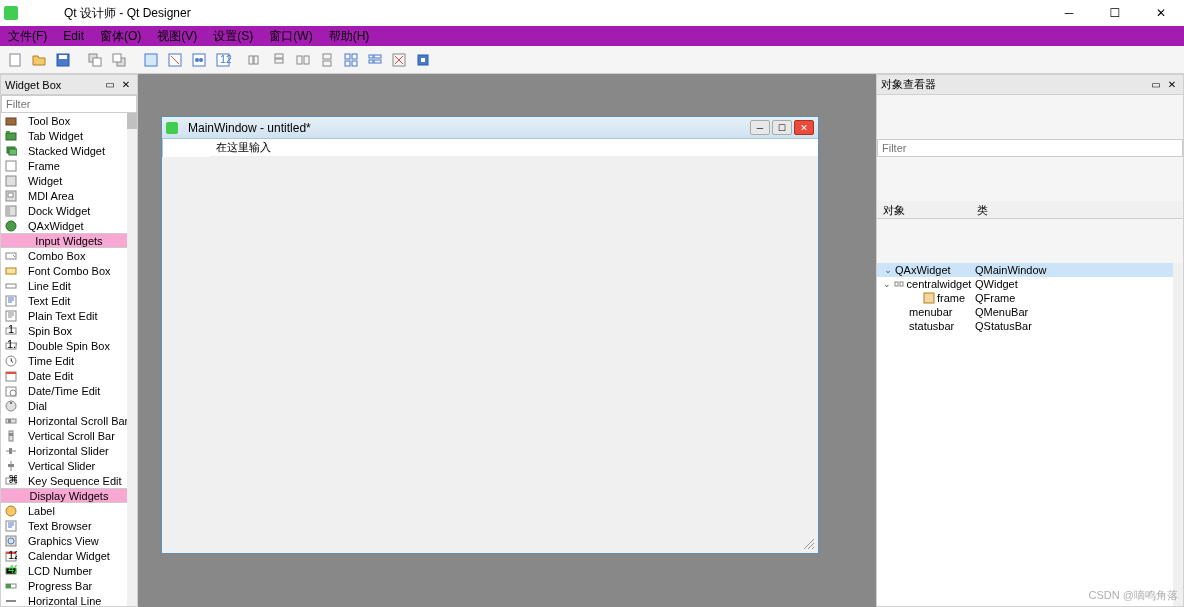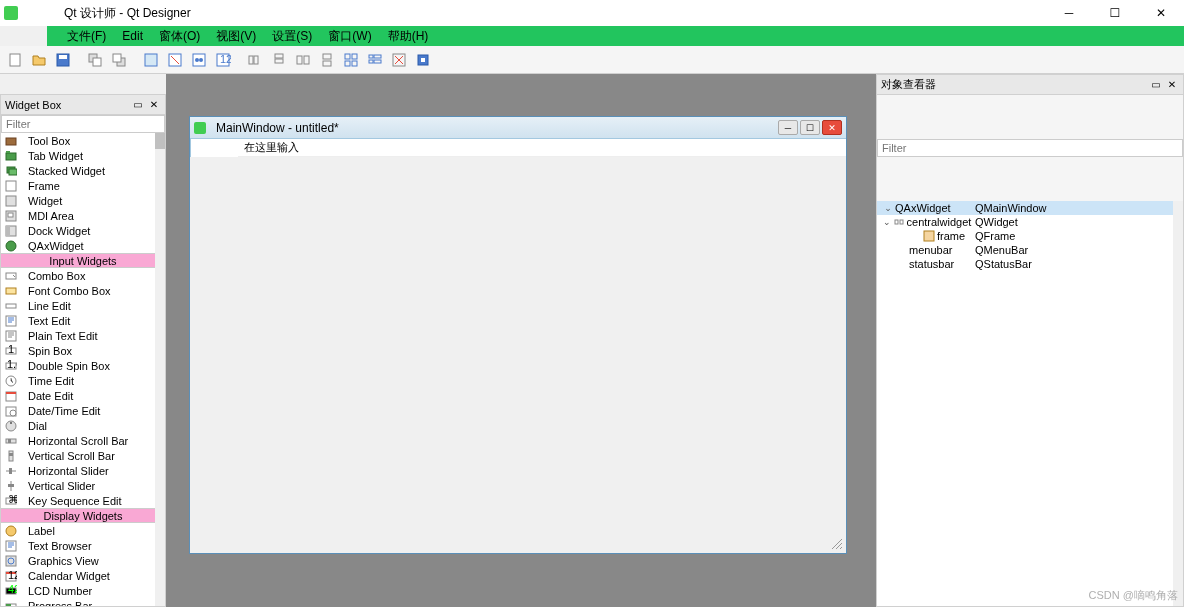--- a/index.html
+++ b/index.html
@@ -2,32 +2,32 @@
 <html><head>
 <meta charset="utf-8">
 <style>
 * { margin: 0; padding: 0; box-sizing: border-box; font-family: "Segoe UI", Tahoma, sans-serif; font-size: 11px; }
 body { width: 1184px; height: 607px; background: #f0f0f0; overflow: hidden; position: relative; }
 .titlebar { height: 26px; display: flex; align-items: center; padding: 0 4px; background: #fff; }
 .qt-icon { width: 14px; height: 14px; background: #41cd52; border-radius: 2px; margin-right: 6px; }
 .title-text { font-size: 12px; color: #000; margin-left: 40px; }
 .win-controls { position: absolute; right: 0; top: 0; display: flex; }
 .win-btn { width: 46px; height: 26px; display: flex; align-items: center; justify-content: center; font-size: 12px; }
-.menubar { height: 20px; display: flex; align-items: center; padding: 0 12px; background: #22c55e; margin-left: 47px; }
+.menubar { height: 20px; display: flex; align-items: center; padding: 0 0; background: #a21caf; }
 .menu-item { padding: 2px 8px; font-size: 12px; color: #000; }
 .toolbar { height: 28px; display: flex; align-items: center; padding: 2px 4px; background: #f5f5f5; border-bottom: 1px solid #d0d0d0; gap: 2px; }
 .tb-btn { width: 22px; height: 22px; display: flex; align-items: center; justify-content: center; border-radius: 2px; }
 .tb-sep { width: 6px; }
 .main-area { display: flex; height: calc(100% - 74px); }
 .panel { background: #f5f5f5; border: 1px solid #d0d0d0; display: flex; flex-direction: column; }
 .panel-header { height: 20px; display: flex; align-items: center; justify-content: space-between; padding: 0 4px; background: #e8e8e8; border-bottom: 1px solid #d0d0d0; font-size: 11px; }
 .panel-hdr-btns { display: flex; gap: 2px; }
 .panel-hdr-btn { width: 14px; height: 14px; font-size: 10px; text-align: center; line-height: 14px; }
 .filter-input { height: 18px; border: 1px solid #ccc; padding: 0 4px; background: #fff; width: 100%; font-size: 11px; color: #888; }
-.widget-box { width: 166px; margin-top: 20px; }
+.widget-box { width: 138px; }
 .wb-list { flex: 1; overflow-y: auto; background: #fff; position: relative; }
 .wb-scroll { position: absolute; right: 0; top: 0; width: 10px; height: 100%; background: #f0f0f0; }
 .wb-scroll-thumb { position: absolute; top: 0; width: 10px; height: 16px; background: #c0c0c0; }
 .wb-item { height: 15px; display: flex; align-items: center; padding: 0 4px; gap: 11px; }
 .wb-icon { width: 12px; height: 12px; flex-shrink: 0; }
 .wb-cat { height: 15px; background: #f9a8d4; border-top: 1px solid #ccc; border-bottom: 1px solid #ccc; text-align: center; font-size: 11px; line-height: 14px; }
 .canvas { flex: 1; background: #888; position: relative; }
 .child-window { position: absolute; left: 23px; top: 42px; width: 658px; height: 438px; background: #fff; border: 1px solid #5a8fb8; box-shadow: 0 0 0 1px #a3c8e0 inset; }
 .child-titlebar { height: 22px; background: linear-gradient(#e6f0f7,#d0e2ef); border-bottom: 1px solid #a3c8e0; display: flex; align-items: center; padding: 0 4px; gap: 4px; }
 .child-title { font-size: 12px; color: #000; flex: 1; }
@@ -443,20 +443,24 @@
 
   <div class="panel inspector">
     <div class="panel-header">
       <span>对象查看器</span>
       <div class="panel-hdr-btns">
         <div class="panel-hdr-btn">▭</div>
         <div class="panel-hdr-btn">✕</div>
       </div>
     </div>
     <input class="filter-input" placeholder="Filter" style="">
+    <div class="obj-hdr">
+      <div class="obj-col c1">对象</div>
+      <div class="obj-col">类</div>
+    </div>
     <div class="obj-tree" id="obj-tree">
       <div class="obj-scroll"></div>
     <div class="obj-row selected">
           <div class="obj-cell c1">
             <span class="tree-ind" style="width:0px"></span>
             <span class="tree-exp">⌄</span>
             <span>QAxWidget</span>
           </div>
           <div class="obj-cell c2">QMainWindow</div>
         </div>

